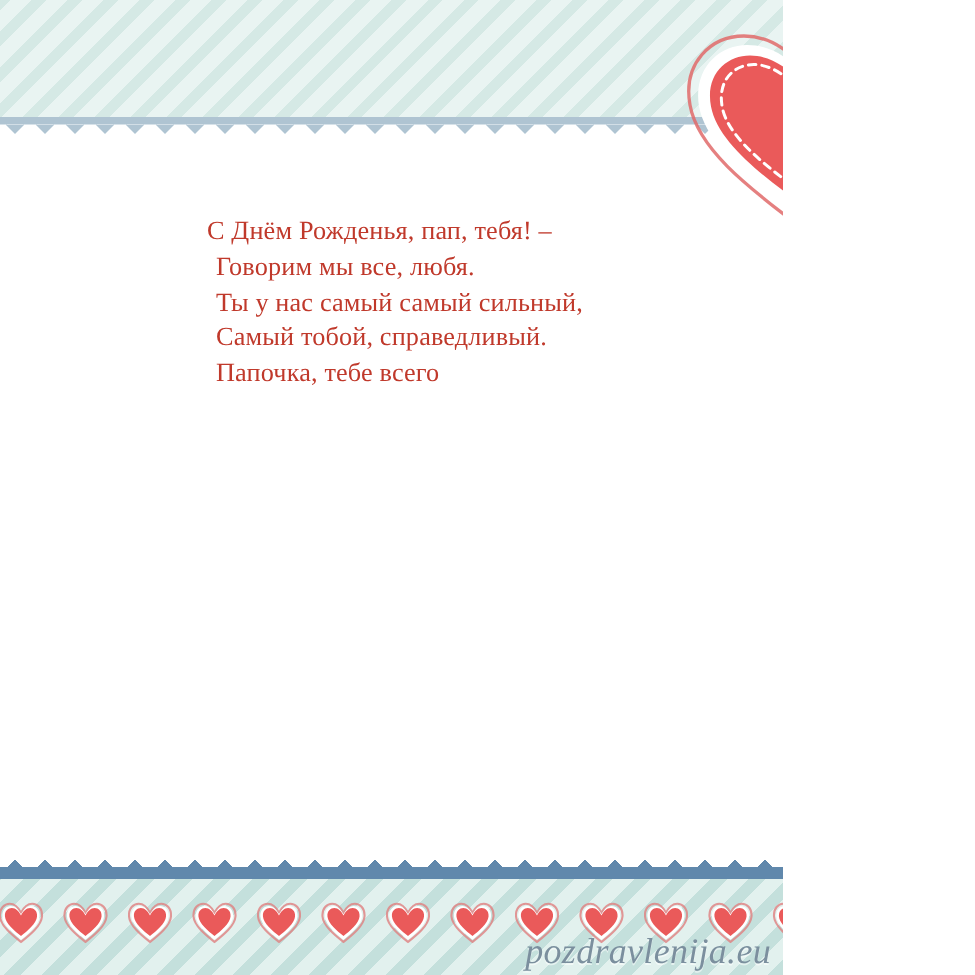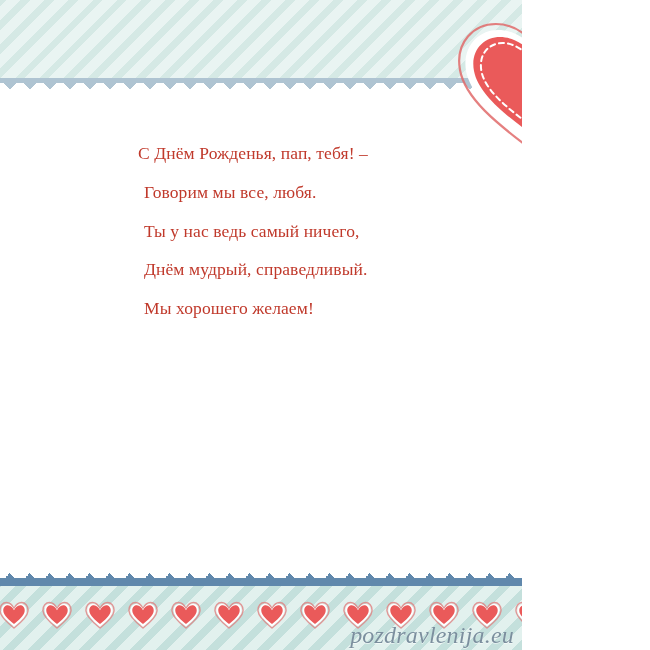--- a/index.html
+++ b/index.html
@@ -78,21 +78,21 @@
     top: 142px;
     width: 420px;
     color: #c0392b;
     font-size: 17.5px;
     line-height: 23.8px;
     letter-spacing: 0.1px;
     white-space: nowrap;
   }
   #poem .line { display: block; }
   #poem .line.first { margin-left: 0px; }
-  #poem .line.rest  { margin-left: 6px; margin-top: 15px; }
+  #poem .line.rest  { margin-left: 6px; }
 
   
   #bottom-band {
     position: absolute;
     left: 0; top: 571px;
     width: 650px;
     height: 15px;
     background: #6088ac;
   }
   
@@ -171,23 +171,23 @@
 
       <path d="M90 126 C 65 107, 27 82, 22 55 C 18 34, 32 21, 48 21 C 65 21, 80 34, 90 50 C 100 34, 115 21, 132 21 C 148 21, 162 34, 158 55 C 153 82, 115 107, 90 126 Z" fill="#ea5a5a"></path>
 
       <path d="M90 118 C 68 101, 34 79, 29.5 55.5 C 26 37, 38 27, 50.5 27 C 65 27, 80 40, 90 56 C 100 40, 115 27, 129.5 27 C 142 27, 154 37, 150.5 55.5 C 146 79, 112 101, 90 118 Z" fill="none" stroke="#ffffff" stroke-width="2" stroke-dasharray="5 4" stroke-linecap="round"></path>
     </svg>
   </div>
 
   <div id="poem">
     <span class="line first">С Днём Рожденья, пап, тебя! –</span>
     <span class="line rest">Говорим мы все, любя.</span>
-    <span class="line rest">Ты у нас ведь самый ничего,</span>
-    <span class="line rest">Днём мудрый, справедливый.</span>
-    <span class="line rest">Мы хорошего желаем!</span>
+    <span class="line rest">Ты у нас самый самый сильный,</span>
+    <span class="line rest">Самый тобой, справедливый.</span>
+    <span class="line rest">Папочка, тебе всего</span>
   </div>
 
   <div id="bottom-band"></div>
   <div id="bottom-zigzag"></div>
 
   <div id="bottom-stripes"></div>
 
   <div id="heart-row">
       <div class="mini-heart" style="left: -1px;">
         <svg viewBox="0 0 30 28" xmlns="http://www.w3.org/2000/svg">

